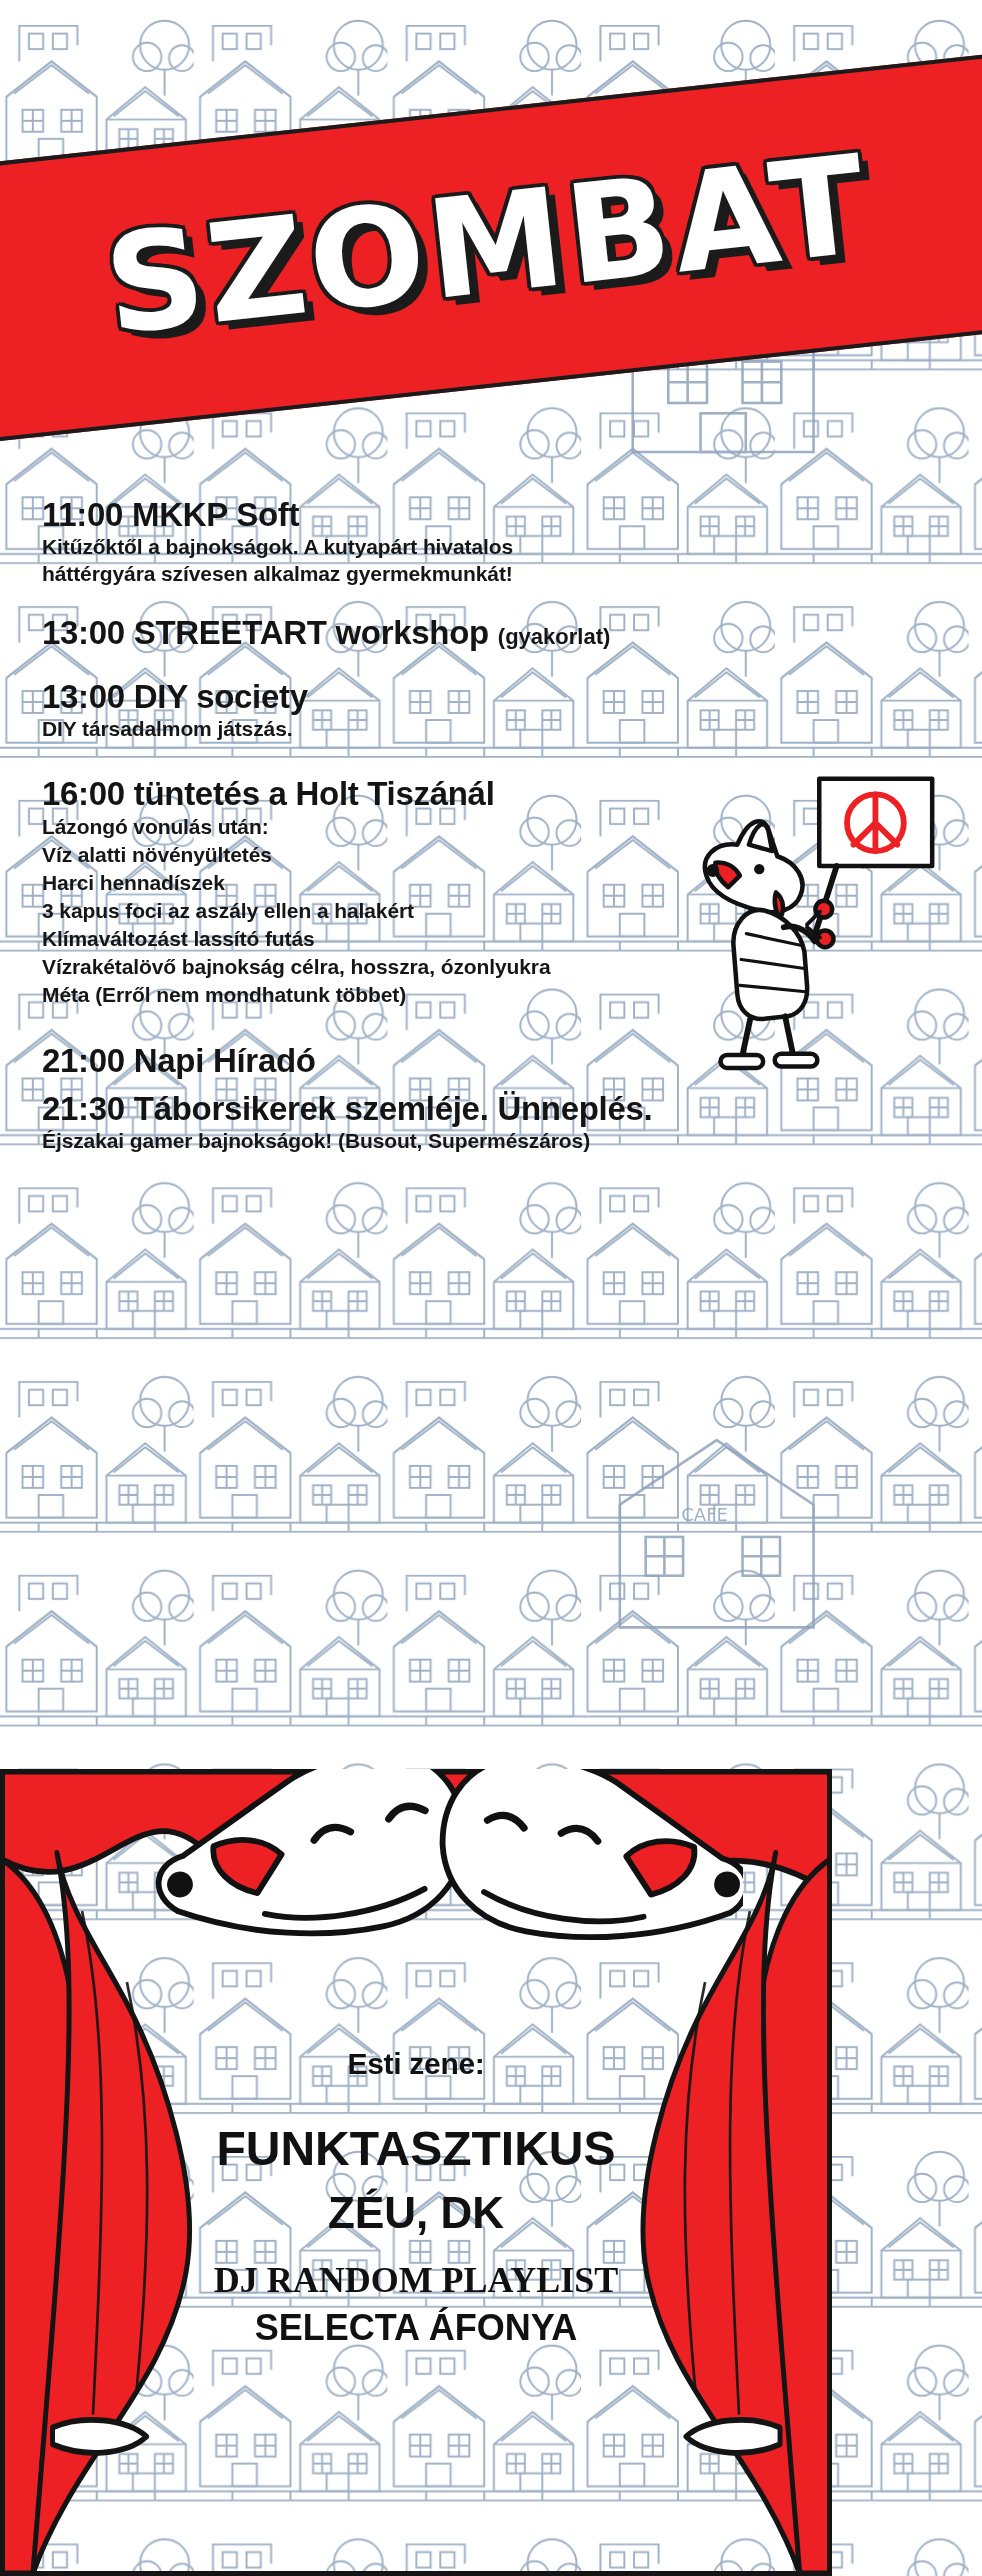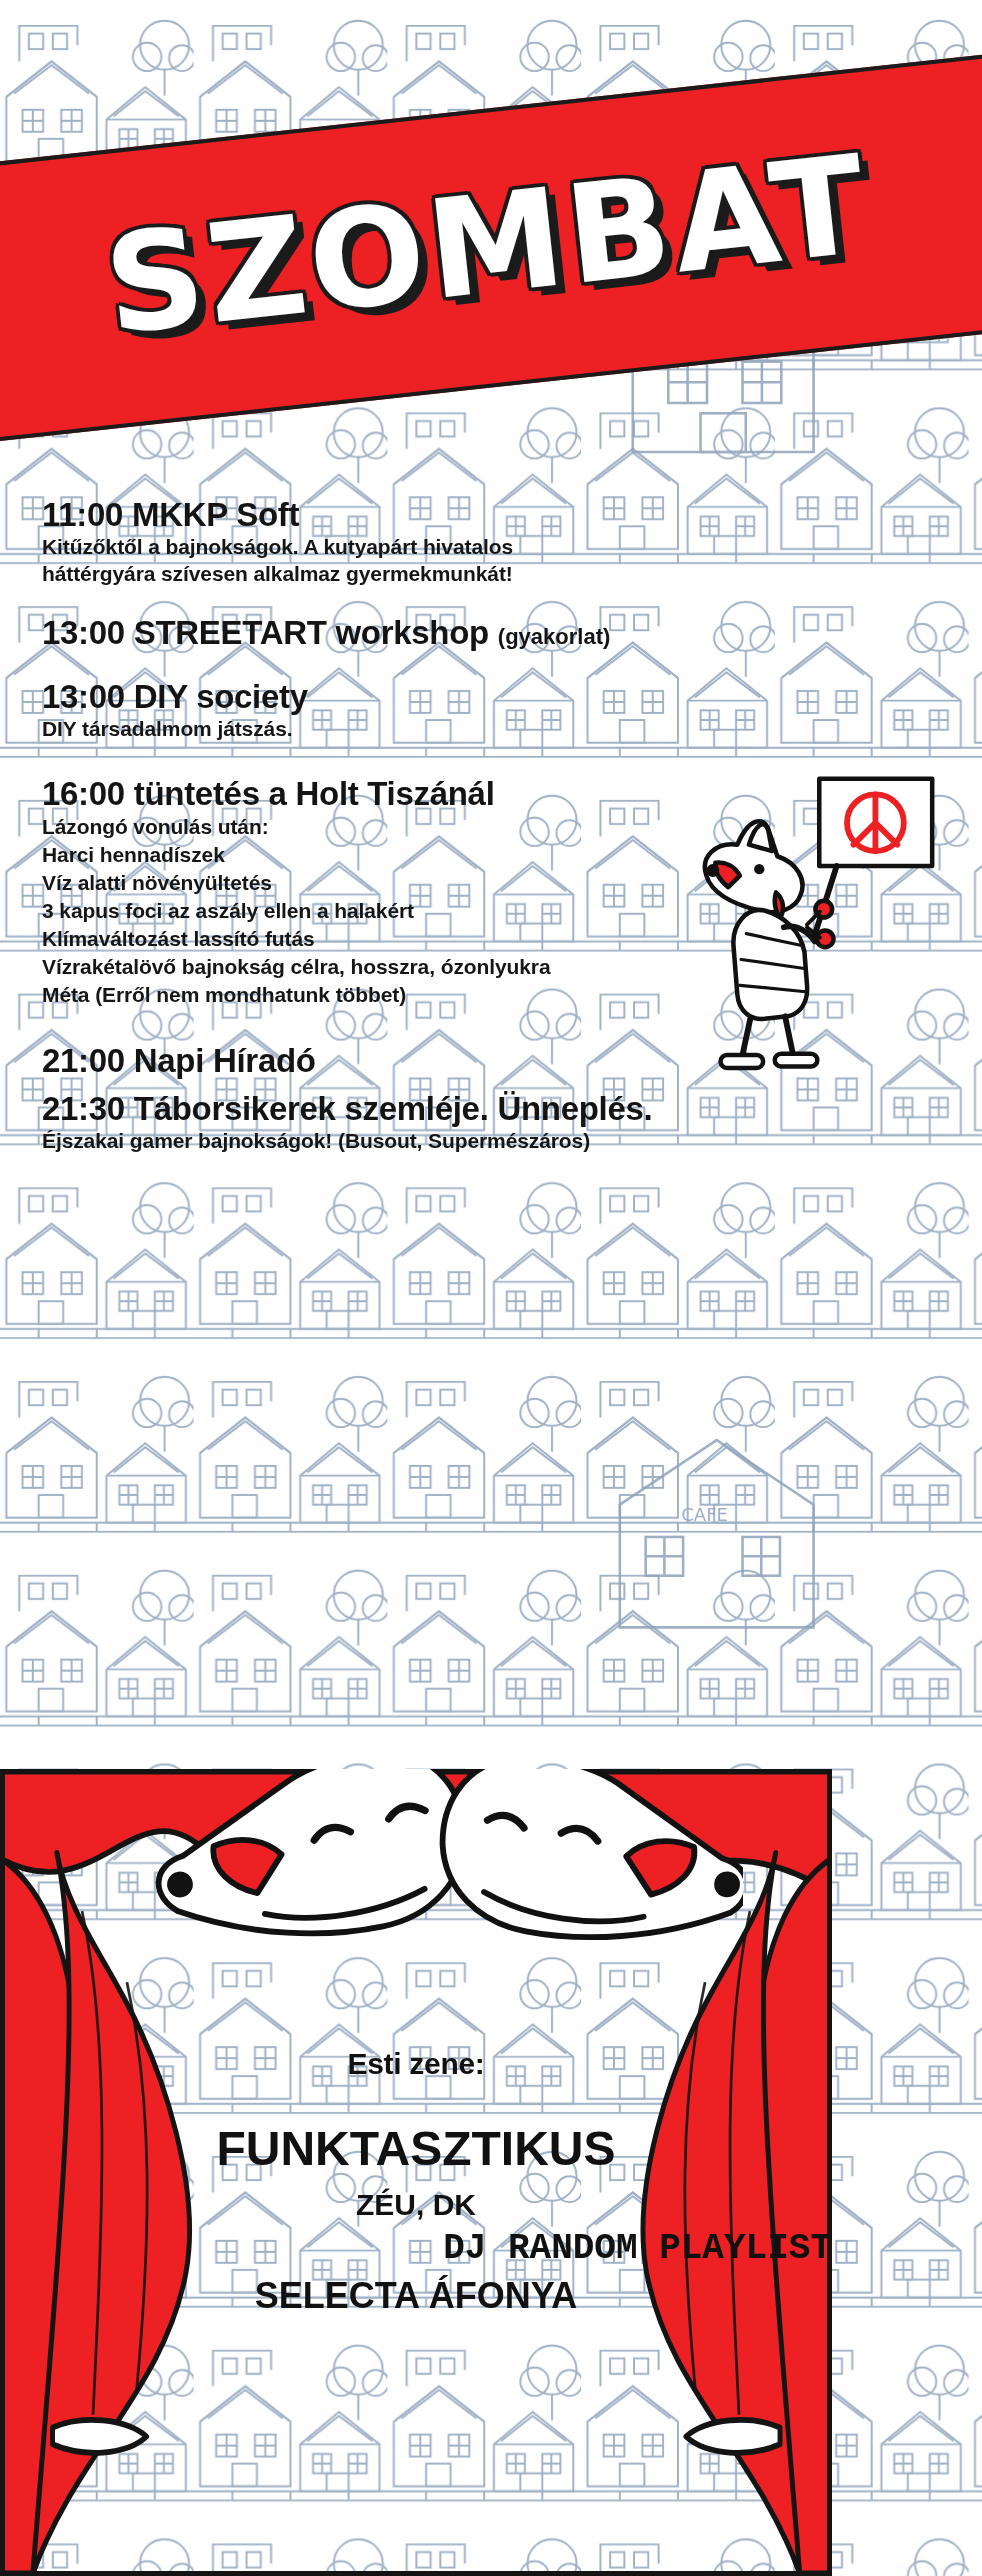--- a/index.html
+++ b/index.html
@@ -156,29 +156,28 @@
   .music .act1 {
     font-family: "Liberation Sans", sans-serif;
     font-weight: 700;
     font-size: 48px;
     letter-spacing: 0px;
     margin-bottom: 11.6px;
   }
   .music .act2 {
     font-family: "Liberation Sans", sans-serif;
     font-weight: 700;
-    font-size: 30px;
-    margin-bottom: 6px;
+    font-size: 44px;
+    margin-bottom: 21px;
   }
   .music .act3 {
-    font-family: Liberation Mono, monospace;
+    font-family: Liberation Serif, serif;
     font-weight: 700;
     font-size: 36px;
     margin-bottom: 6.5px;
-    text-align: right;
   }
   .music .act4 {
     font-family: "Liberation Sans", sans-serif;
     font-weight: 700;
     font-size: 36px;
   }
 
   
   .dog-heads {
     position: absolute;
@@ -318,22 +317,22 @@
     </div>
 
     <div class="entry gap-big">
       <div class="head">13:00 DIY society</div>
       <div class="sub">DIY társadalmom játszás.</div>
     </div>
 
     <div class="entry gap-big list">
       <div class="head">16:00 tüntetés a Holt Tiszánál</div>
       <div class="sub">Lázongó vonulás után:</div>
+      <div class="sub">Víz alatti növényültetés</div>
       <div class="sub">Harci hennadíszek</div>
-      <div class="sub">Víz alatti növényültetés</div>
       <div class="sub">3 kapus foci az aszály ellen a halakért</div>
       <div class="sub">Klímaváltozást lassító futás</div>
       <div class="sub">Vízrakétalövő bajnokság célra, hosszra, ózonlyukra</div>
       <div class="sub">Méta (Erről nem mondhatunk többet)</div>
     </div>
 
     <div class="entry gap-small">
       <div class="head">21:00 Napi Híradó</div>
     </div>
 

